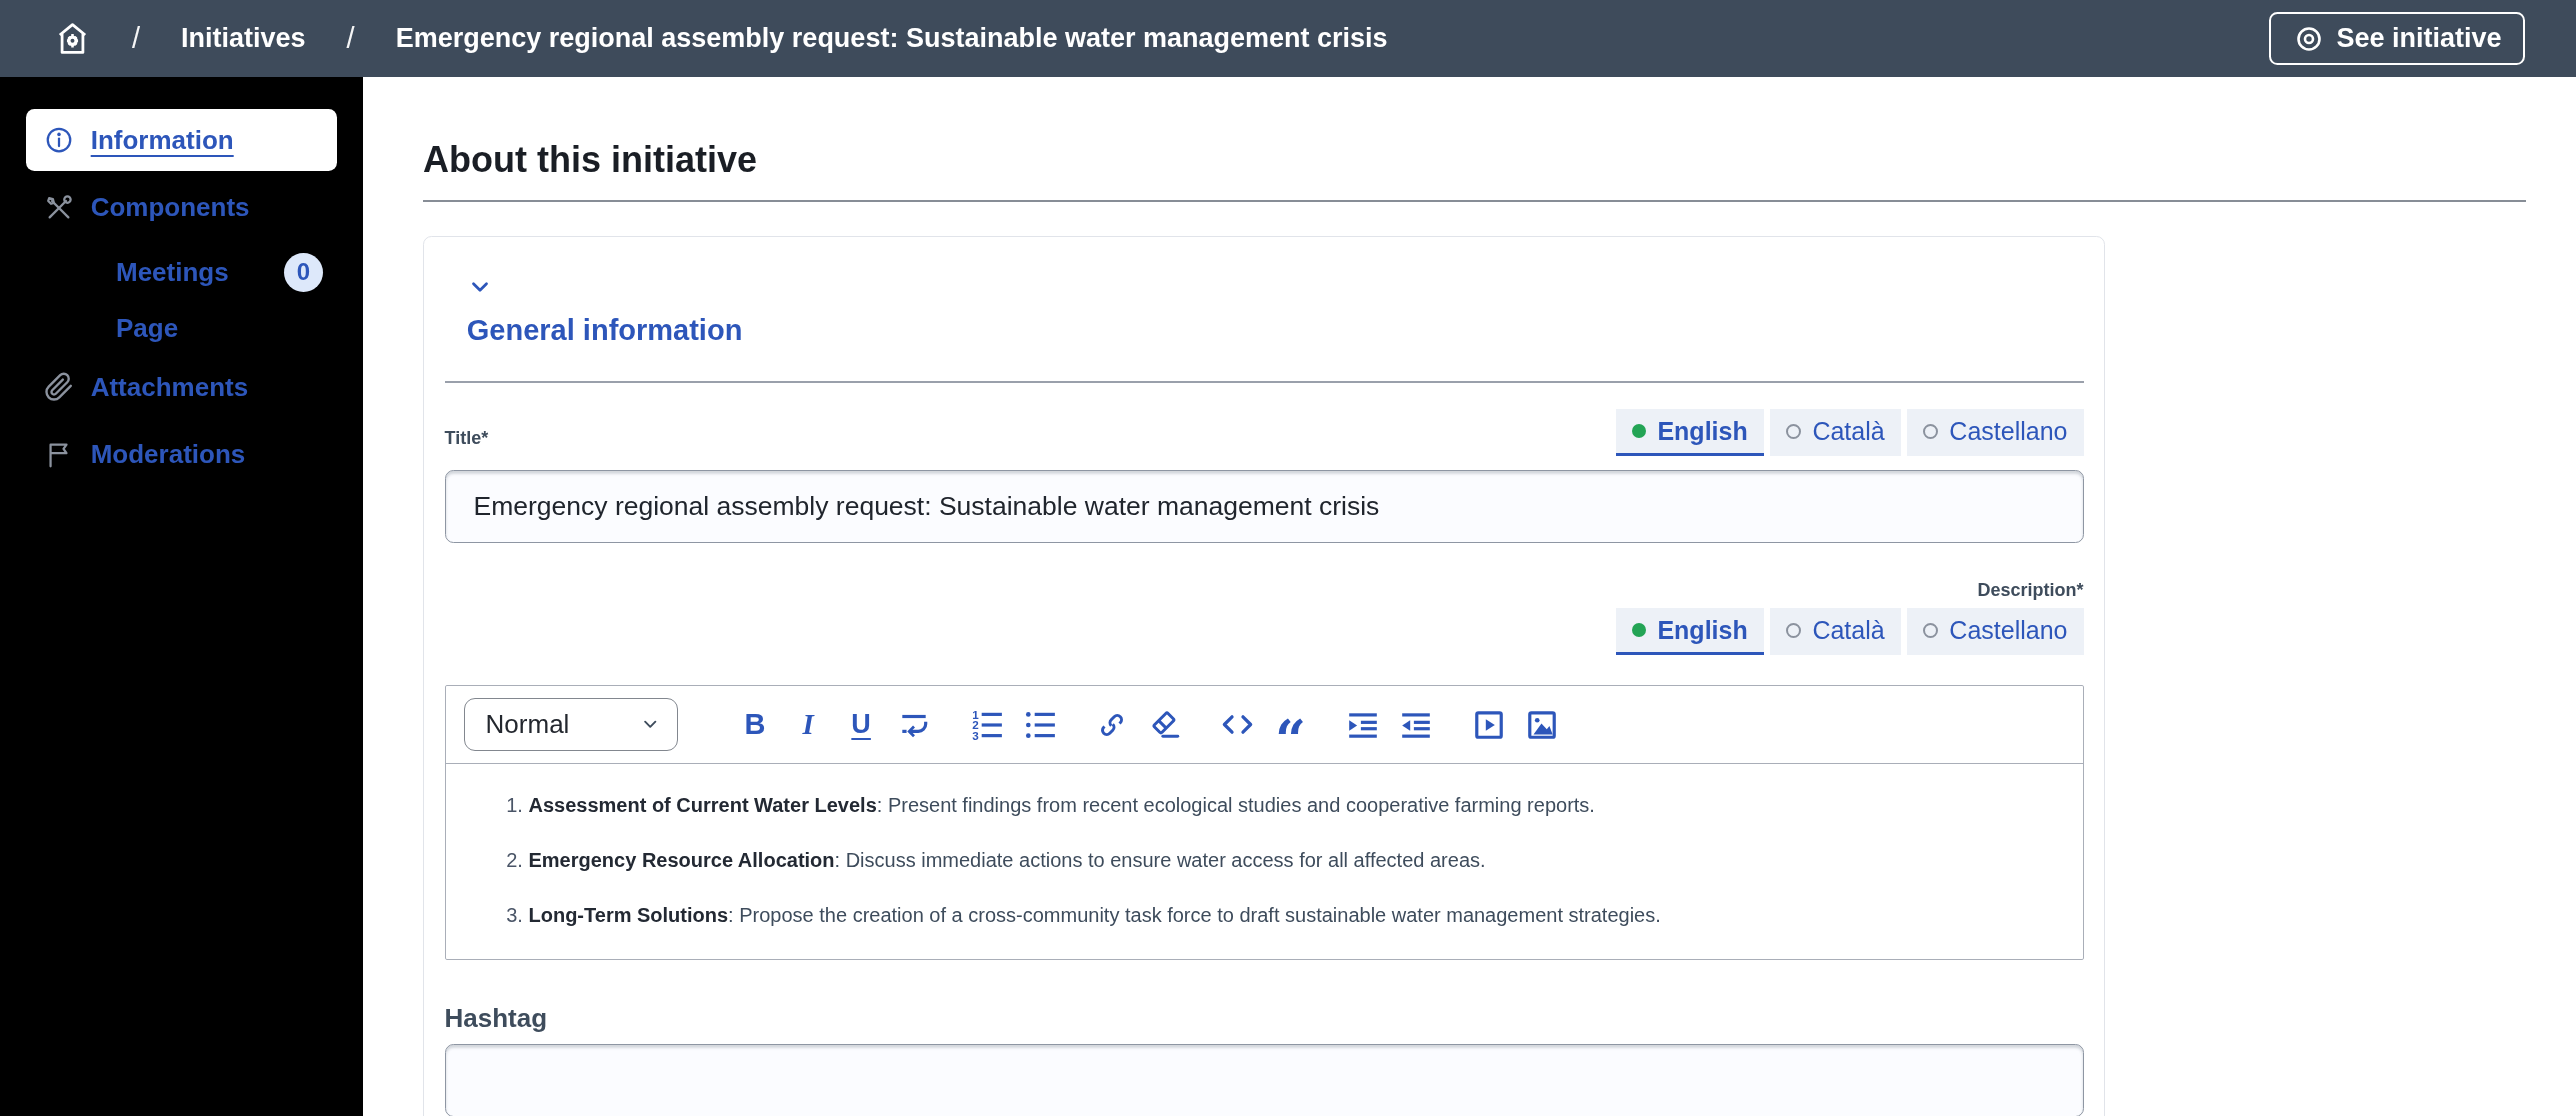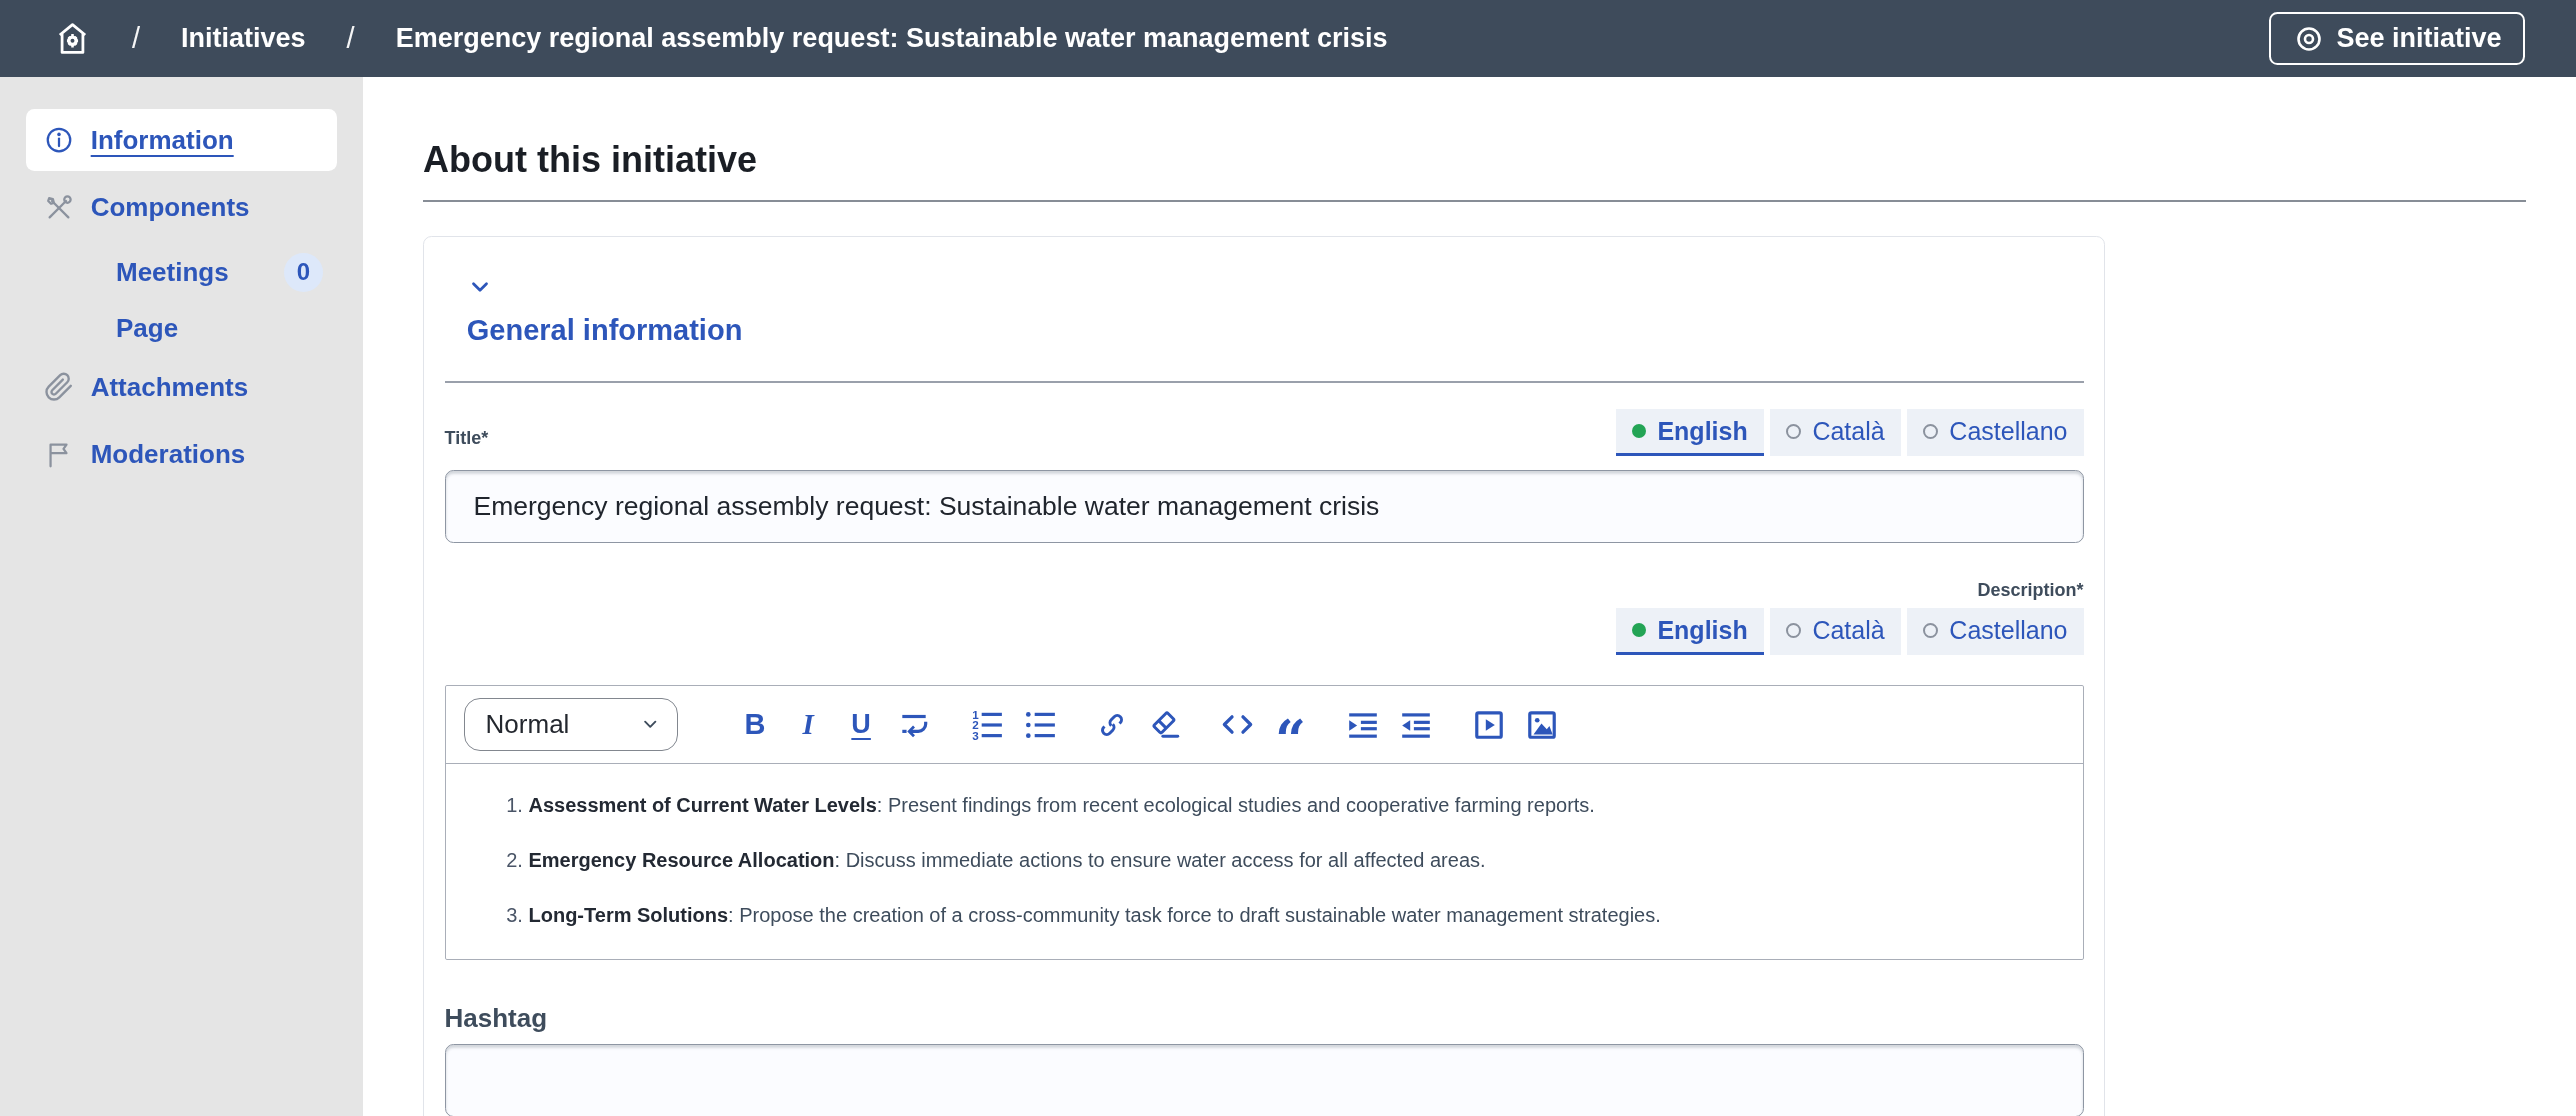--- a/index.html
+++ b/index.html
@@ -22,21 +22,21 @@
   .see-btn {
     margin-left:auto; display:flex; align-items:center; gap:12px;
     background:transparent; color:#ffffff;
     border:2.3px solid #ffffff; border-radius:8.4px;
     padding:8.4px 21.4px; font-size:27px; font-weight:700;
     font-family:inherit; cursor:pointer;
   }
   
   .shell { display:flex; height:1040px; }
   .sidebar {
-    width:363px; flex:none; background:#e5e5e5; padding-top:32px;
+    width:363px; flex:none; background:#000000; padding-top:32px;
   }
   .nav-item {
     height:62px; margin:0 26px 5.6px 26px; padding:0 14px 0 17.7px;
     display:flex; align-items:center; gap:17px;
     color:#2d56ba; font-size:26px; font-weight:600;
     border-radius:8.4px; cursor:pointer; white-space:nowrap;
   }
   .nav-item .nicon { flex:none; display:flex; color:#8b929e; }
   .nav-item.active { background:#ffffff; font-weight:700; }
   .nav-item.active .nicon { color:#2d56ba; }
@@ -81,21 +81,21 @@
     padding:0 28px; font-size:26.5px; color:#20252d;
     font-family:inherit; outline:none;
   }
   
   .editor { border:1.9px solid #a9aeb8; border-radius:1.9px; background:#ffffff; }
   .toolbar {
     display:flex; align-items:center; padding:12px 18.6px; border-bottom:1.9px solid #a9aeb8;
   }
   .fmt {
     width:214px; height:53px; flex:none;
-    border:1.9px solid #82878f; border-radius:16px; background:#ffffff;
+    border:1.9px solid #82878f; border-radius:11px; background:#ffffff;
     margin-right:37px; padding:0 17px 0 20.5px;
     display:flex; align-items:center; justify-content:space-between;
     font-size:26px; color:#23272e; cursor:pointer; font-family:inherit;
   }
   .tb-btn {
     width:41px; height:43px; margin-right:12px;
     display:flex; align-items:center; justify-content:center;
     background:none; border:0; padding:0; color:#2d56ba; cursor:pointer;
   }
   .tb-btn.grp { margin-left:19.5px; }

